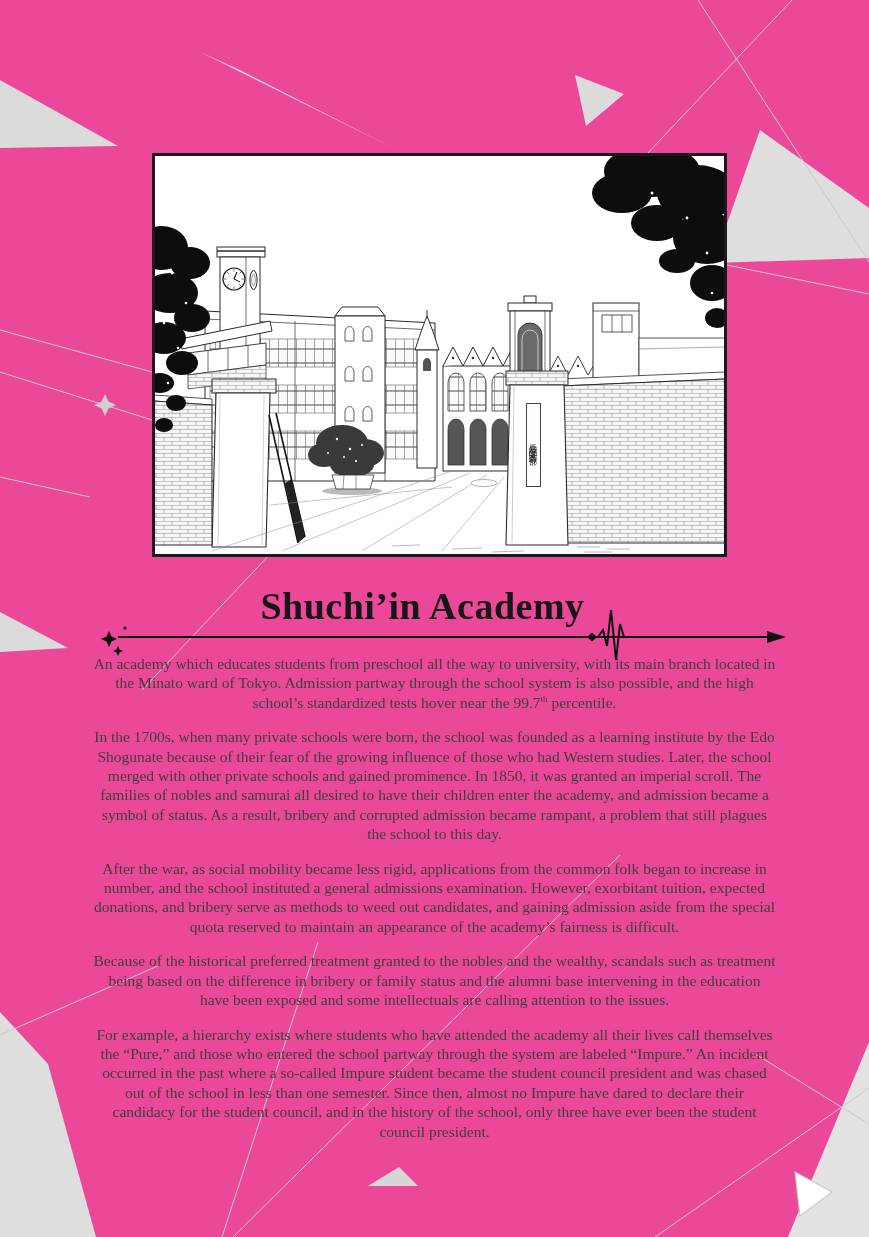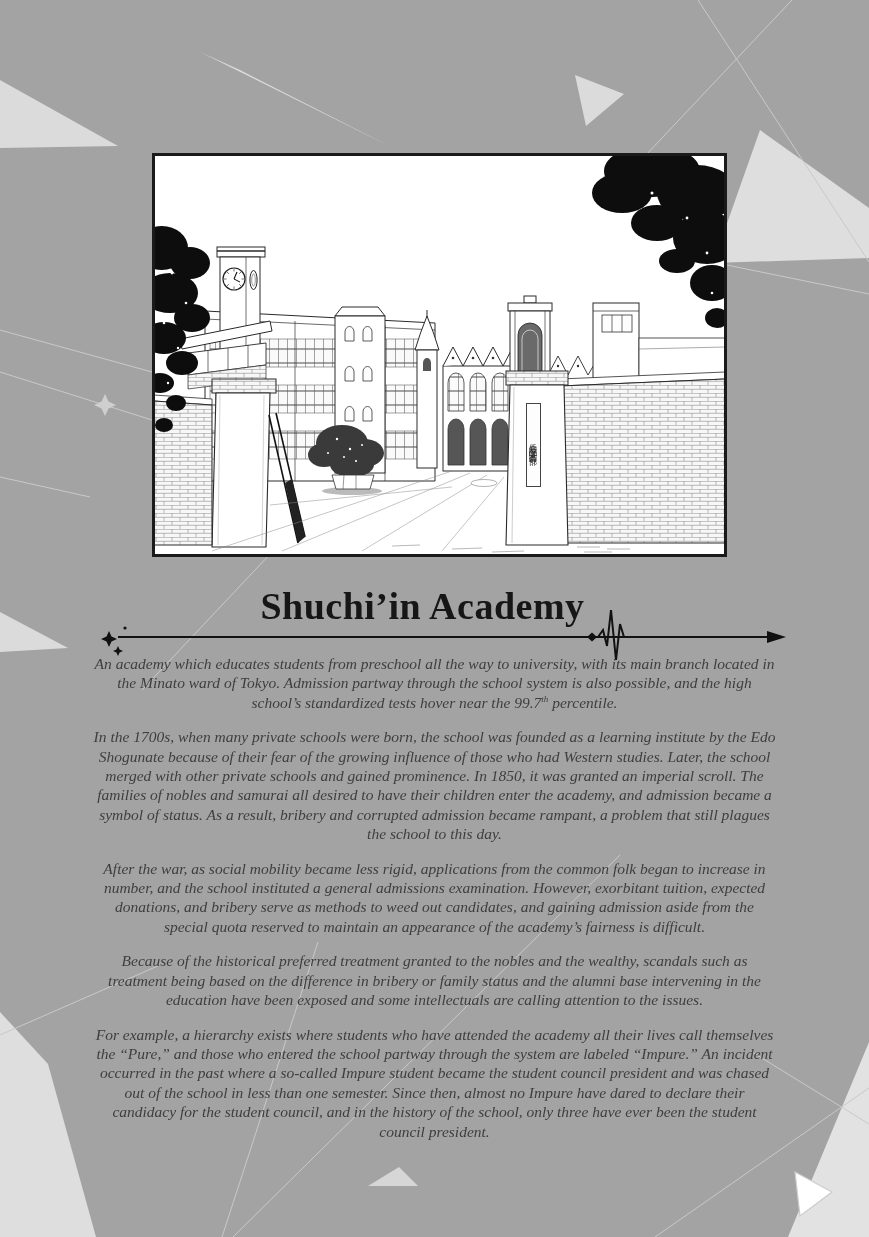--- a/index.html
+++ b/index.html
@@ -1,29 +1,29 @@
 <!DOCTYPE html>
 <html><head>
 <meta charset="utf-8">
 <style>
   html,body{margin:0;padding:0;}
-  .page{position:relative;width:869px;height:1237px;background:#a3a3a3;overflow:hidden;
+  .page{position:relative;width:869px;height:1237px;background:#ec4899;overflow:hidden;
         font-family:"Liberation Serif", serif;}
   .bg-decor{position:absolute;left:0;top:0;width:869px;height:1237px;z-index:0;}
   .panel{position:absolute;left:152px;top:153px;width:575px;height:404px;z-index:2;background:#fff;}
   .panel svg{display:block;width:100%;height:100%;}
   .gate-sign{position:absolute;left:526px;top:403px;width:15px;height:84px;z-index:3;
         border:1px solid #444;background:#fdfdfd;color:#222;
         writing-mode:vertical-rl;text-orientation:upright;
         font-size:8px;letter-spacing:2px;text-align:center;line-height:15px;box-sizing:border-box;}
   .title{position:absolute;top:584px;left:0;width:100%;margin:0;text-align:center;
         font-size:38px;font-weight:bold;color:#161616;letter-spacing:.5px;
         transform:translateX(-12px);z-index:2;}
   .rule{position:absolute;left:95px;top:600px;width:700px;height:80px;z-index:2;}
-  .text-block{position:absolute;top:654px;left:0;width:100%;z-index:2;font-style:italic;}
+  .text-block{position:absolute;top:654px;left:0;width:100%;z-index:2;}
   .text-block p{width:684px;margin:0 auto 15px;text-align:center;
         font-size:15.5px;line-height:19.4px;color:#3e3e3e;}
   .text-block sup{font-size:9px;line-height:0;}
   .closing{margin-top:22px !important;}
 </style>
 </head>
 <body>
 
 <div class="page">
 

